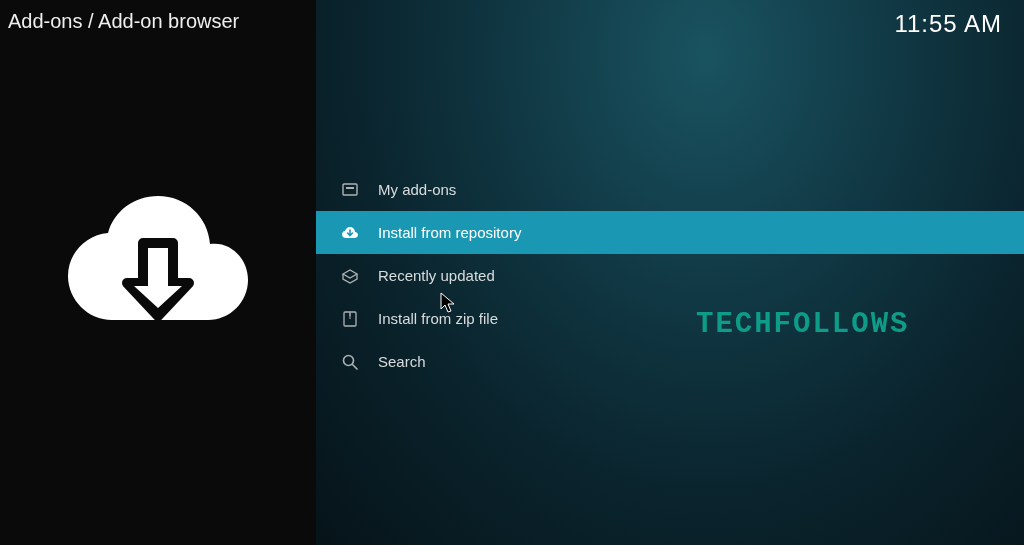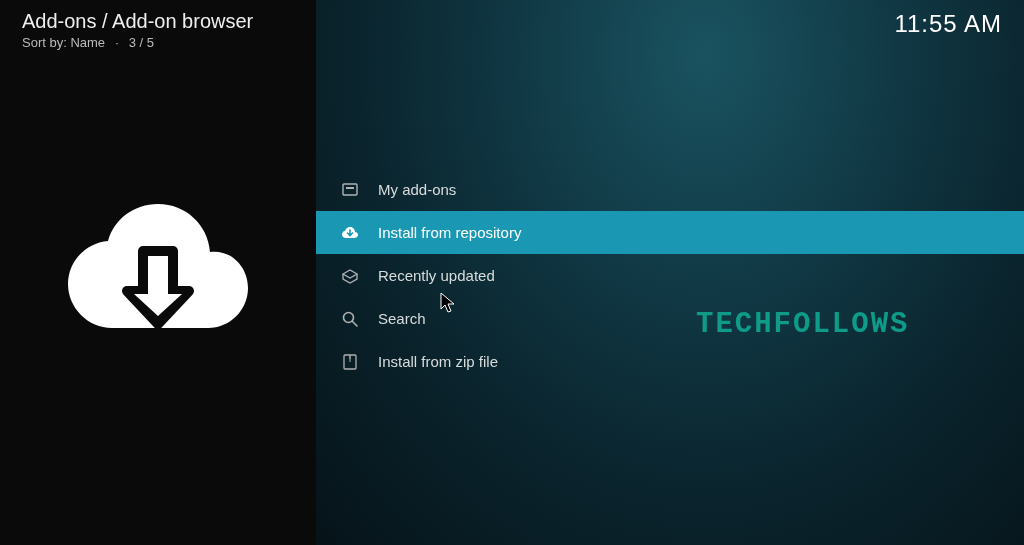--- a/index.html
+++ b/index.html
@@ -5,21 +5,21 @@
   * { margin: 0; padding: 0; box-sizing: border-box; }
   html, body { width: 1024px; height: 545px; overflow: hidden; font-family: Arial, Helvetica, sans-serif; }
   body { display: flex; background: #000; color: #e5e5e5; }
 
   .sidebar {
     width: 316px;
     height: 100%;
     background: #0a0a0a;
     display: flex;
     flex-direction: column;
-    padding: 10px 22px;
+    padding: 10px 8px;
   }
   .breadcrumb {
     font-size: 20px;
     font-weight: 300;
     color: #eee;
     margin-bottom: 2px;
   }
   .sortline {
     font-size: 13px;
     color: #bbb;
@@ -97,26 +97,20 @@
     top: 292px;
     left: 124px;
     pointer-events: none;
   }
 </style>
 </head>
 <body>
 
 <div class="sidebar">
   <div class="breadcrumb">Add-ons / Add-on browser</div>
-  <div class="sortline">
-    <span>Sort by:</span>
-    <span>Name</span>
-    <span class="dot">·</span>
-    <span>3 / 5</span>
-  </div>
   <div class="cloud-wrap">
     <span class="icon">
       <svg width="180" height="150" viewBox="0 0 180 150">
         <path fill="#fff" d="M142 56c-2-27-24-48-52-48C66 8 46 23 40 45c-22 2-40 20-40 43 0 24 20 44 44 44h96c22 0 40-18 40-40 0-21-17-39-38-36z"></path>
         <g stroke="#0a0a0a" stroke-width="10" fill="none" stroke-linejoin="round" stroke-linecap="square">
           <path d="M75 55 h30 v40 h16 L90 128 59 95 h16 z" fill="#0a0a0a"></path>
         </g>
         <g fill="#fff">
           <path d="M80 60 h20 v38 h14 L90 120 66 98 h14 z"></path>
         </g>
@@ -156,35 +150,35 @@
             <path d="M2 7 L9 3 L16 7 L9 11 Z" fill="none" stroke="#ccc" stroke-width="1.3"></path>
             <path d="M2 7 v5 l7 4 l7-4 v-5" fill="none" stroke="#ccc" stroke-width="1.3"></path>
           </svg>
       </span>
       <span>Recently updated</span>
     </div>
 
     <div class="menu-item">
       <span class="icon">
         <svg width="18" height="18" viewBox="0 0 18 18">
+            <rect x="3" y="2" width="12" height="14" rx="1" fill="none" stroke="#ccc" stroke-width="1.3"></rect>
+            <path d="M9 2 v4 M8 4 h2 M8 6 h2 M8 8 h2" stroke="#ccc" stroke-width="1"></path>
+          </svg>
+      </span>
+      <span>Install from zip file</span>
+    </div>
+
+    <div class="menu-item">
+      <span class="icon">
+        <svg width="18" height="18" viewBox="0 0 18 18">
             <circle cx="7.5" cy="7.5" r="5" fill="none" stroke="#ccc" stroke-width="1.6"></circle>
             <line x1="11.5" y1="11.5" x2="16" y2="16" stroke="#ccc" stroke-width="1.6" stroke-linecap="round"></line>
           </svg>
       </span>
       <span>Search</span>
-    </div>
-
-    <div class="menu-item">
-      <span class="icon">
-        <svg width="18" height="18" viewBox="0 0 18 18">
-            <rect x="3" y="2" width="12" height="14" rx="1" fill="none" stroke="#ccc" stroke-width="1.3"></rect>
-            <path d="M9 2 v4 M8 4 h2 M8 6 h2 M8 8 h2" stroke="#ccc" stroke-width="1"></path>
-          </svg>
-      </span>
-      <span>Install from zip file</span>
     </div>
 
   </div>
 
   <div class="watermark">TECHFOLLOWS</div>
 
   <span class="cursor">
     <svg width="18" height="22" viewBox="0 0 18 22">
         <path d="M1 1 L1 17 L5 13 L8 20 L11 19 L8 12 L14 12 Z" fill="#000" stroke="#fff" stroke-width="1"></path>
       </svg>

